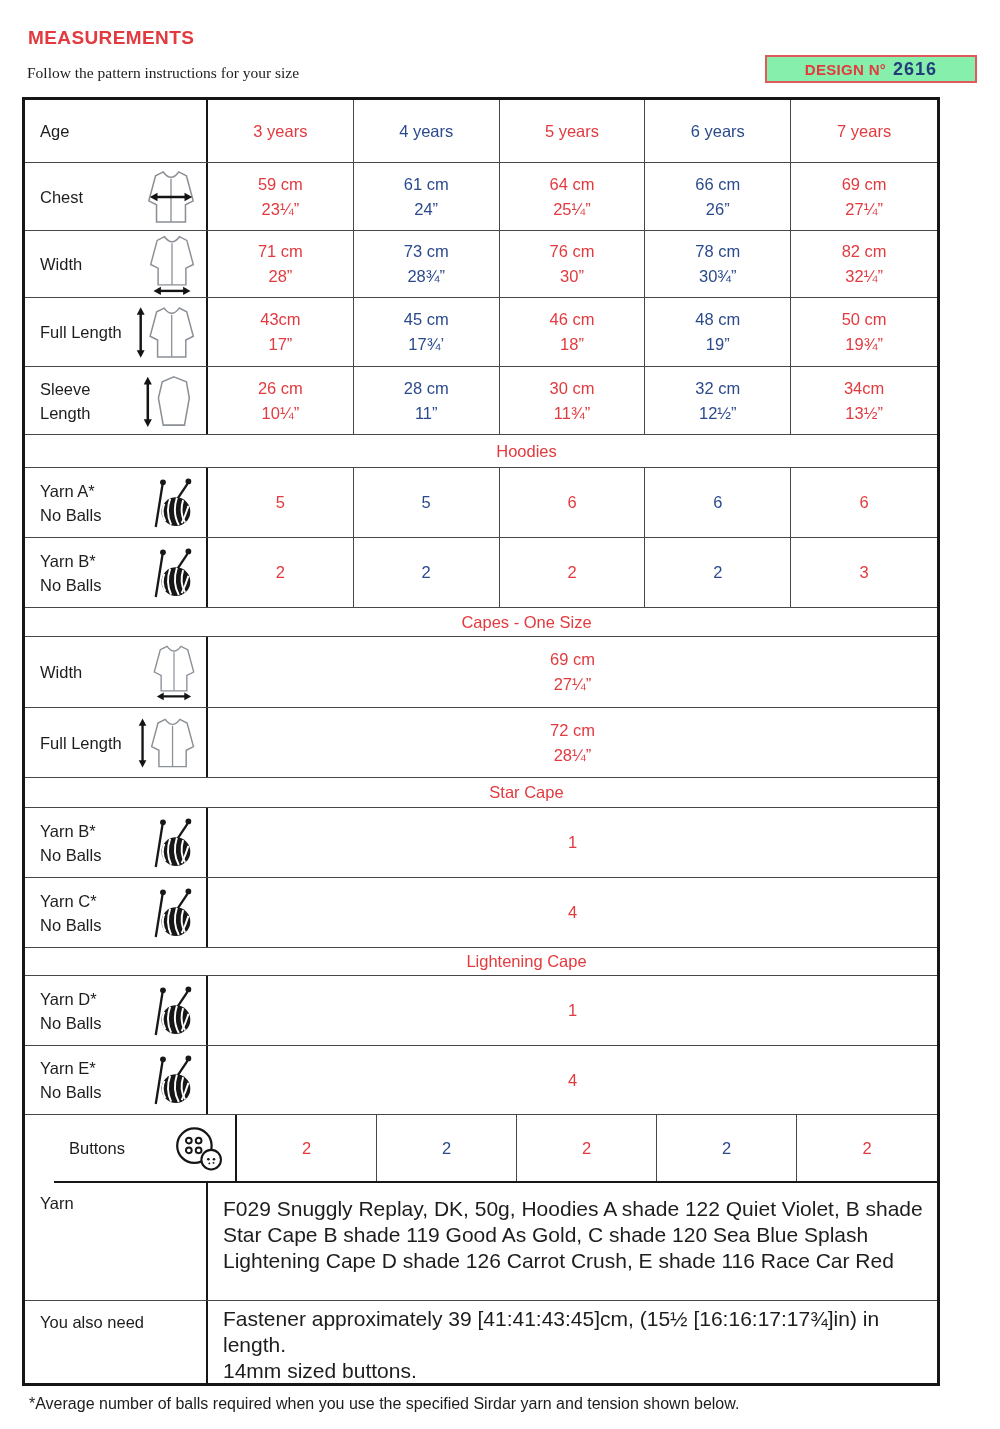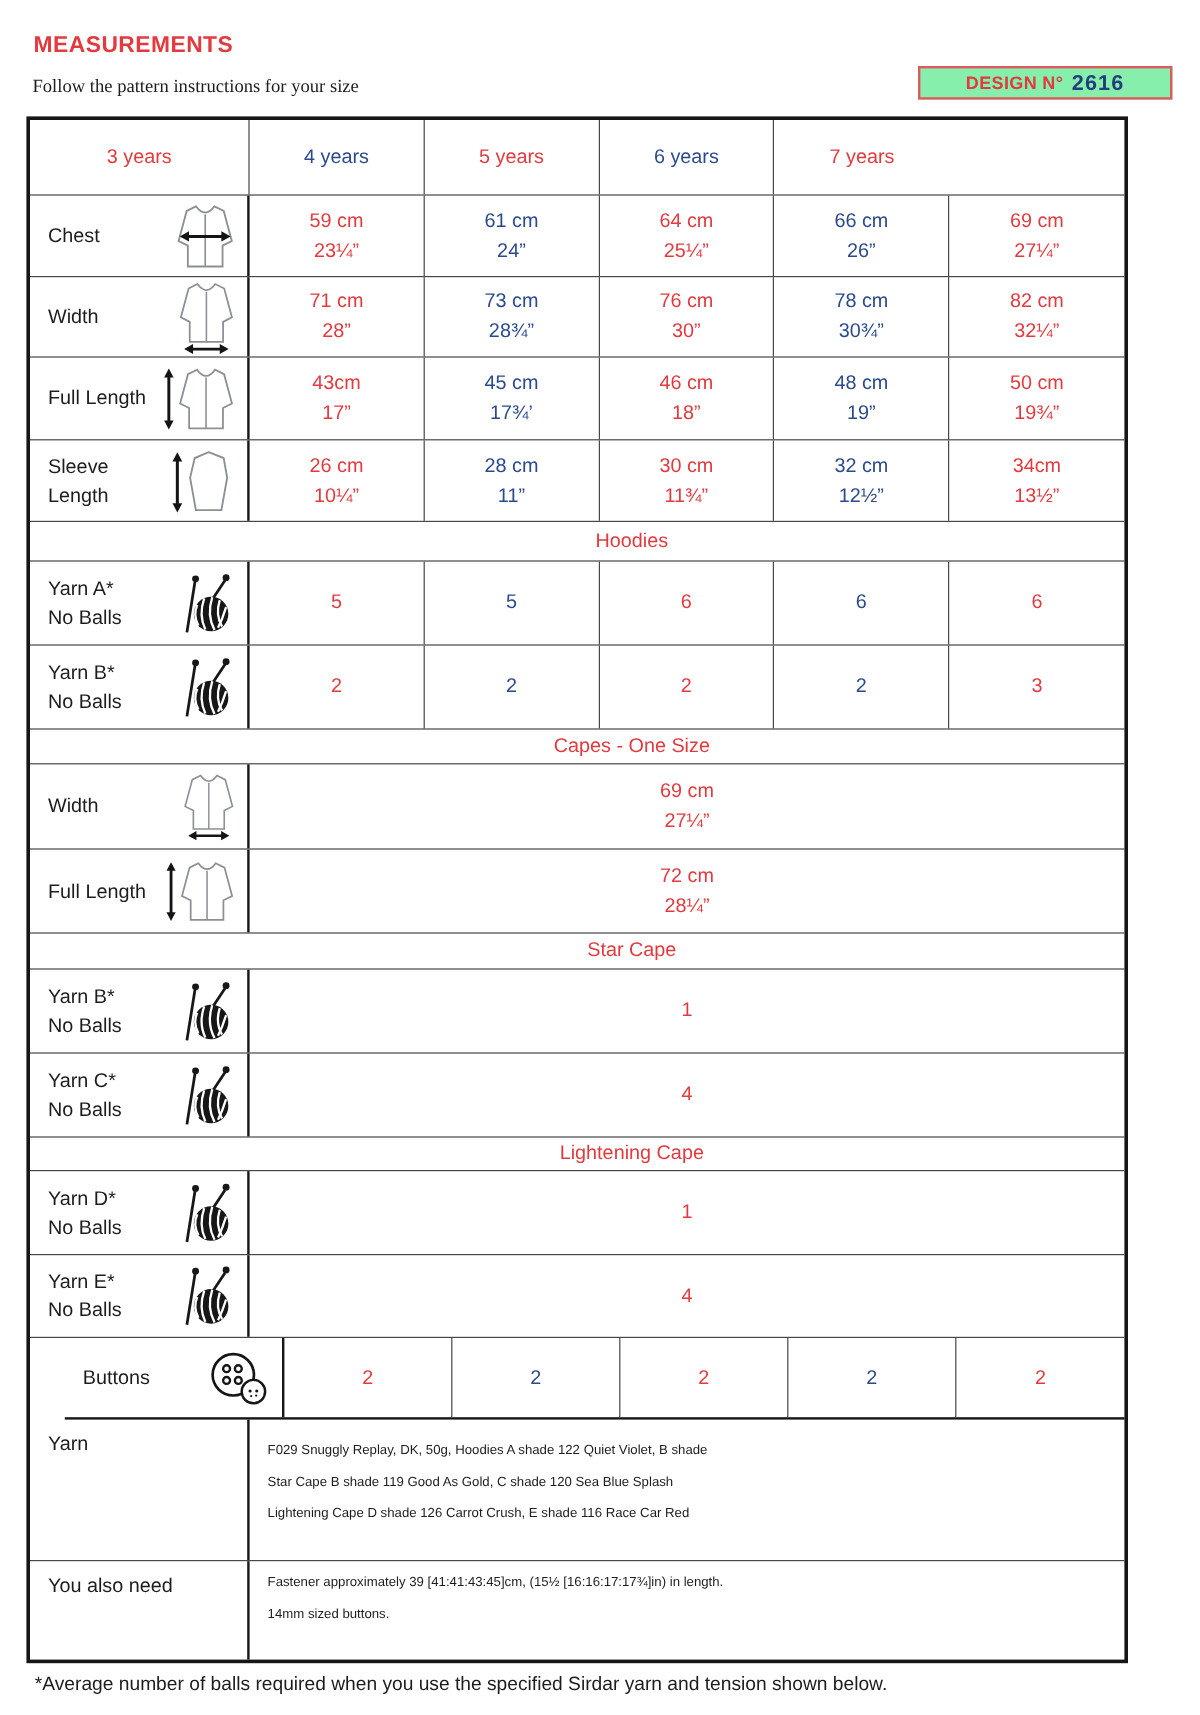--- a/index.html
+++ b/index.html
@@ -23,21 +23,21 @@
   .label-cell { flex-direction:row; justify-content:space-between; align-items:center; border-right:2.2px solid var(--heavy); padding:0 8px 0 15px; }
   .lbl { font-size:16.5px; color:var(--ink); max-width:96px; line-height:24px; }
   .icon { flex:0 0 auto; display:flex; align-items:center; }
   .band { display:flex; align-items:center; justify-content:center; padding-left:91px; color:var(--red); font-size:16.5px; border-bottom:1.5px solid var(--line); }
   .ln { line-height:25px; text-align:center; }
   .red { color:var(--red); }
   .blue { color:var(--blue); }
   .heavy-bottom { border-bottom:2.6px solid var(--heavy);margin-left:29px; }
   .info-label { align-items:flex-start; }
   .info-cell { align-items:flex-start; justify-content:flex-start; padding-left:15px; border-right:none; }
-  .info-line { font-size:11px; line-height:26px; color:var(--ink); }
+  .info-line { font-size:21px; line-height:26px; color:var(--ink); }
   .footnote { position:absolute; left:29px; top:1395px; font-size:16px; color:var(--ink); }
   svg { display:block; }
   .defs { position:absolute; width:0; height:0; overflow:hidden; }
 </style>
 </head>
 <body>
 
 <svg class="defs" xmlns="http://www.w3.org/2000/svg" aria-hidden="true">
   <defs>
     <symbol id="sym-chest" viewBox="0 0 56 60">
@@ -103,20 +103,23 @@
 <div class="design-box">
   <span class="design-label">DESIGN N°</span>
   <span class="design-number">2616</span>
 </div>
 <div class="title">MEASUREMENTS</div>
 <div class="subtitle">Follow the pattern instructions for your size</div>
 
 <div class="tbl">
 
   <div class="row g6" style="height:63px">
+    <div class="cell label-cell">
+        <span class="lbl">Age</span>
+      </div>
     <div class="cell red">
         <div class="ln">3 years</div>
       </div>
     <div class="cell blue">
         <div class="ln">4 years</div>
       </div>
     <div class="cell red">
         <div class="ln">5 years</div>
       </div>
     <div class="cell blue">

